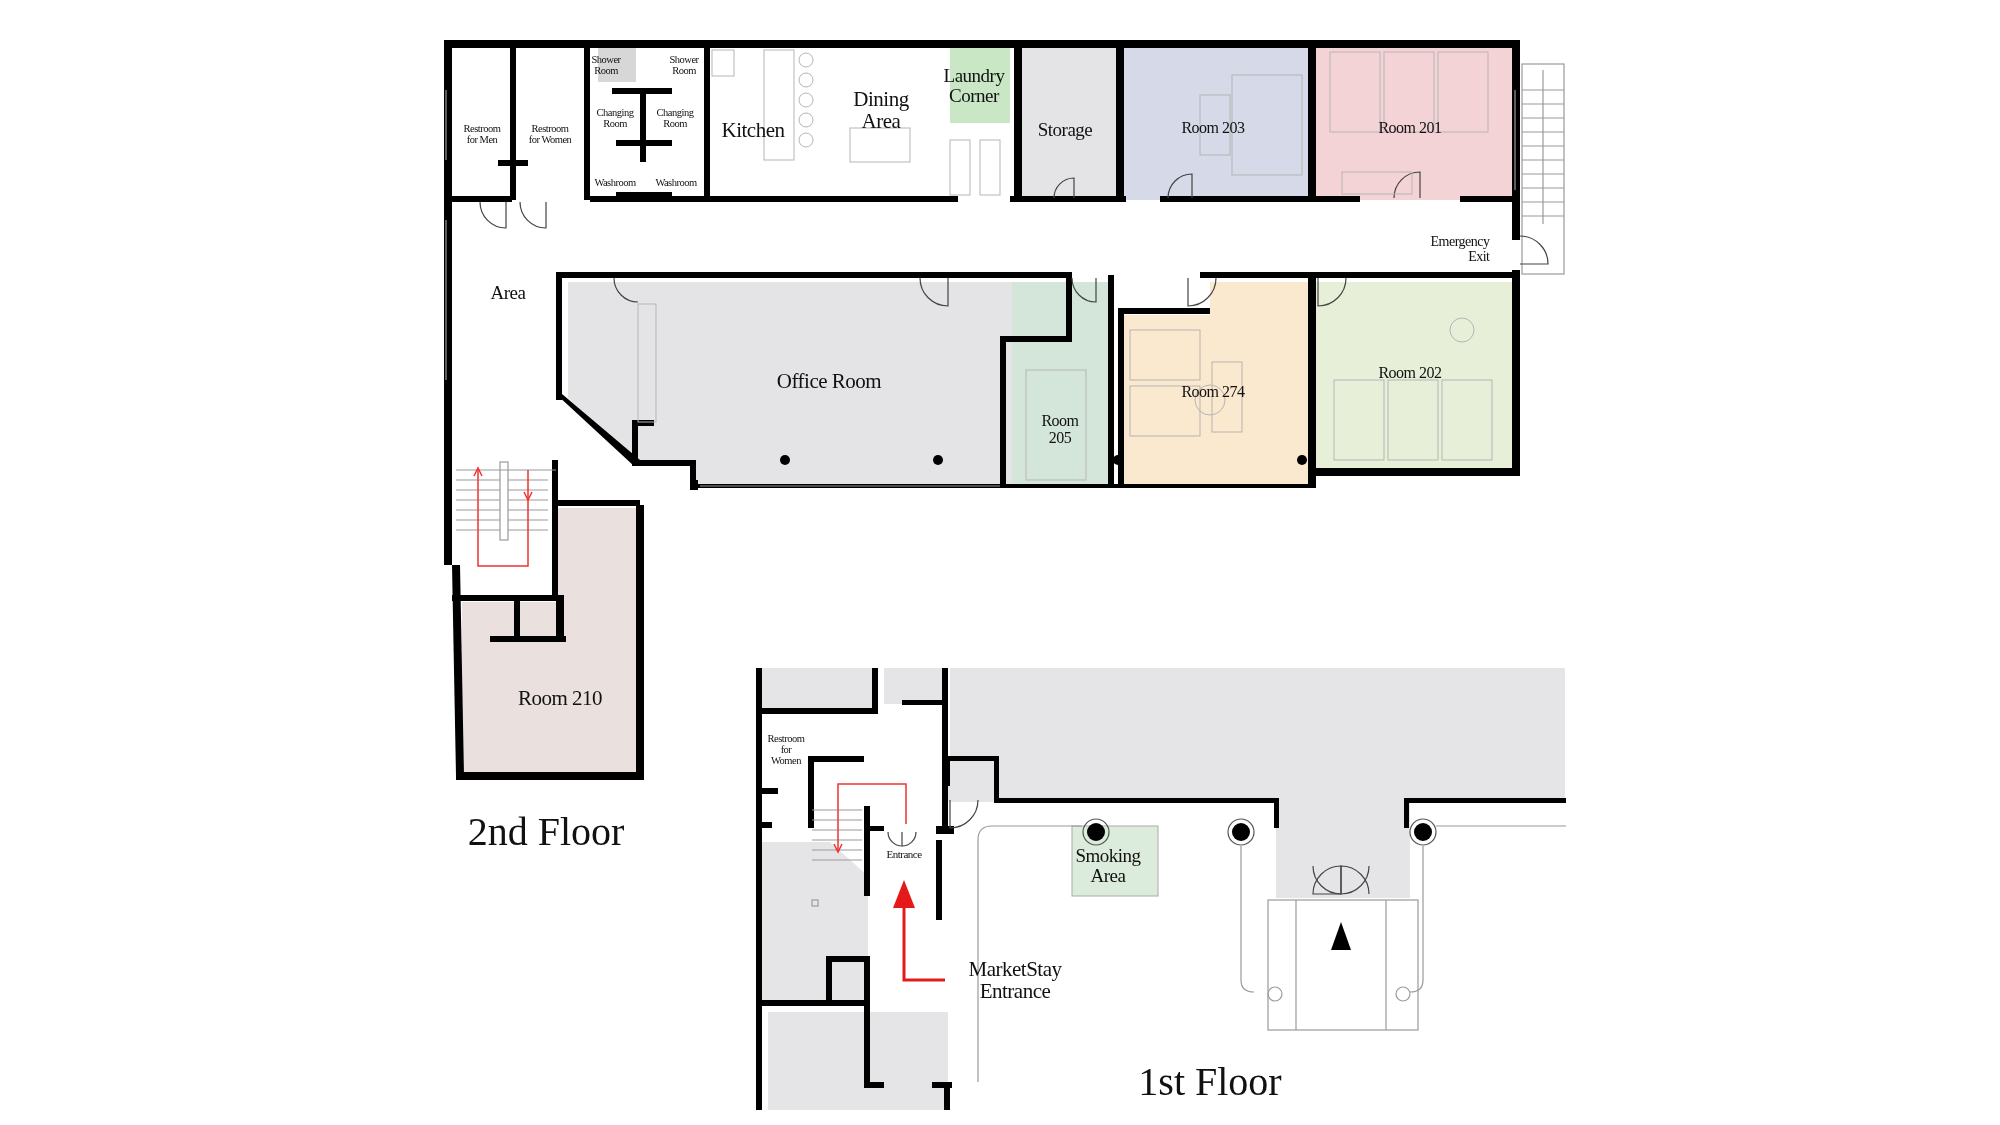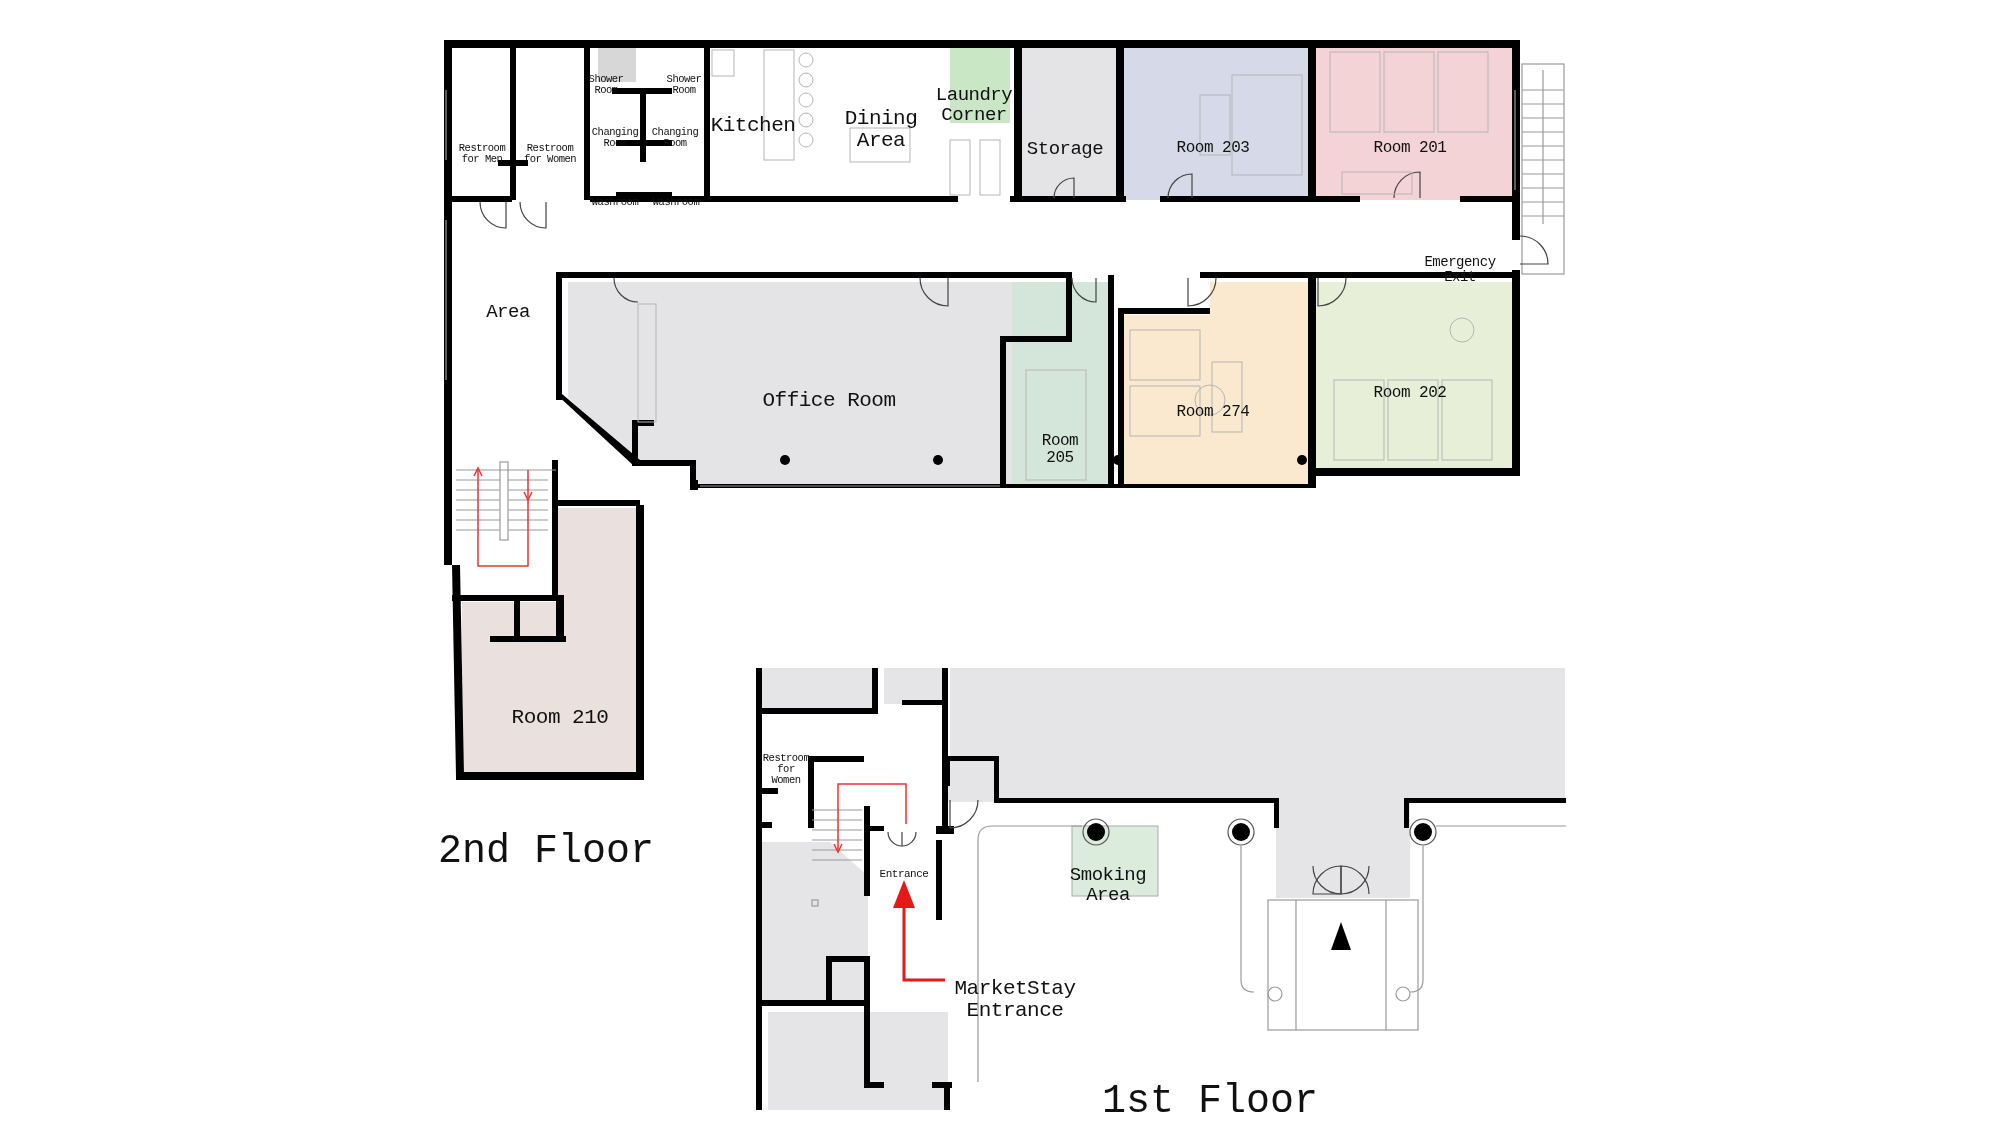--- a/index.html
+++ b/index.html
@@ -6,22 +6,22 @@
   body { width: 2000px; height: 1125px; position: relative; overflow: hidden;
          font-family: "DejaVu Sans", "Liberation Sans", sans-serif; }
   svg.plan { position: absolute; left: 0; top: 0; width: 2000px; height: 1125px; }
   .wall { fill: #000; }
   .thin { fill: none; stroke: #9a9a9a; stroke-width: 1.2; }
   .thin-dark { fill: none; stroke: #555; stroke-width: 1.2; }
   .furn { fill: none; stroke: #b5b5b5; stroke-width: 1; }
   .door { fill: none; stroke: #444; stroke-width: 1.2; }
   .red { fill: none; stroke: #e33; stroke-width: 1.5; }
   .lbl { position: absolute; color: #111; text-align: center; line-height: 1.05;
-         font-family: Liberation Mono, monospace; white-space: pre-line;
-         transform: translate(-50%, -50%); letter-spacing: -0.5px; margin-top: 20px; }
+         font-family: Liberation Serif, serif; white-space: pre-line;
+         transform: translate(-50%, -50%); letter-spacing: -0.5px; }
   .xs { font-size: 10.5px; }
   .sm { font-size: 19px; }
   .md { font-size: 21px; }
   .lg { font-size: 16px; }
   .xl { font-size: 40px; letter-spacing: 0; }
 </style>
 </head>
 <body>
 
 <svg class="plan" viewBox="0 0 2000 1125" xmlns="http://www.w3.org/2000/svg">
@@ -276,29 +276,29 @@
 <div class="lbl xs" style="left:606px;top:65px">Shower
 Room</div>
 <div class="lbl xs" style="left:684px;top:65px">Shower
 Room</div>
 <div class="lbl xs" style="left:615px;top:118px">Changing
 Room</div>
 <div class="lbl xs" style="left:675px;top:118px">Changing
 Room</div>
 <div class="lbl xs" style="left:615px;top:183px">Washroom</div>
 <div class="lbl xs" style="left:676px;top:183px">Washroom</div>
-<div class="lbl md" style="left:753px;top:106px">Kitchen</div>
+<div class="lbl md" style="left:753px;top:130px">Kitchen</div>
 <div class="lbl md" style="left:881px;top:110px">Dining
 Area</div>
 <div class="lbl sm" style="left:974px;top:86px">Laundry
 Corner</div>
 <div class="lbl sm" style="left:1065px;top:130px">Storage</div>
 <div class="lbl lg" style="left:1213px;top:128px">Room 203</div>
 <div class="lbl lg" style="left:1410px;top:128px">Room 201</div>
-<div class="lbl xs" style="left:1460px;top:250px;font-size:14px;text-align:center">Emergency
+<div class="lbl xs" style="left:1460px;top:250px;font-size:14px;text-align:right">Emergency
 Exit</div>
 <div class="lbl sm" style="left:508px;top:293px">Area</div>
 <div class="lbl md" style="left:829px;top:381px">Office Room</div>
 <div class="lbl lg" style="left:1060px;top:430px">Room
 205</div>
 <div class="lbl lg" style="left:1213px;top:392px">Room 274</div>
 <div class="lbl lg" style="left:1410px;top:373px">Room 202</div>
 <div class="lbl md" style="left:560px;top:698px">Room 210</div>
 <div class="lbl xl" style="left:546px;top:832px">2nd Floor</div>
 

